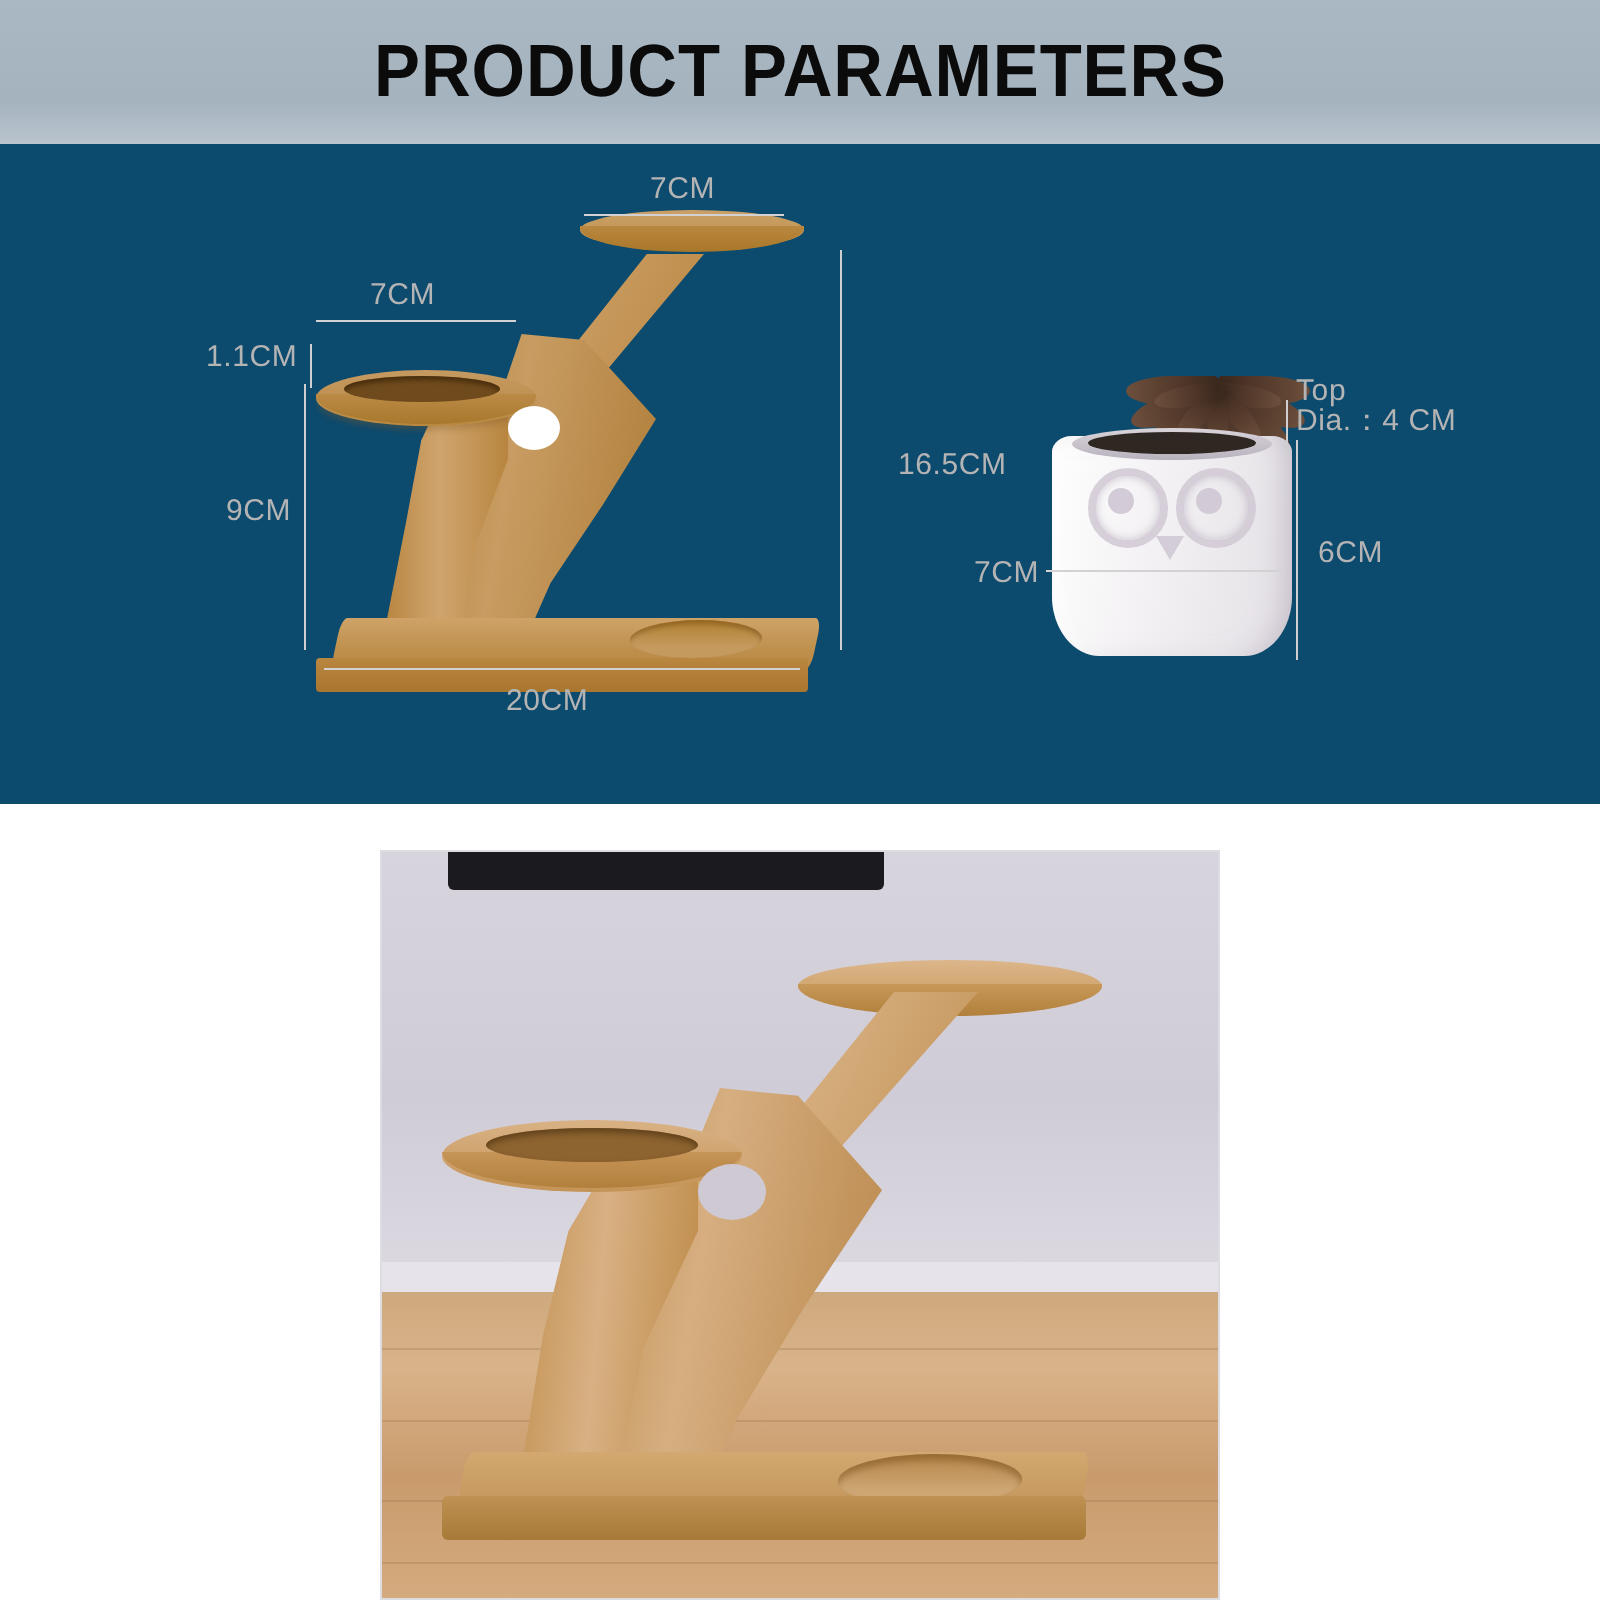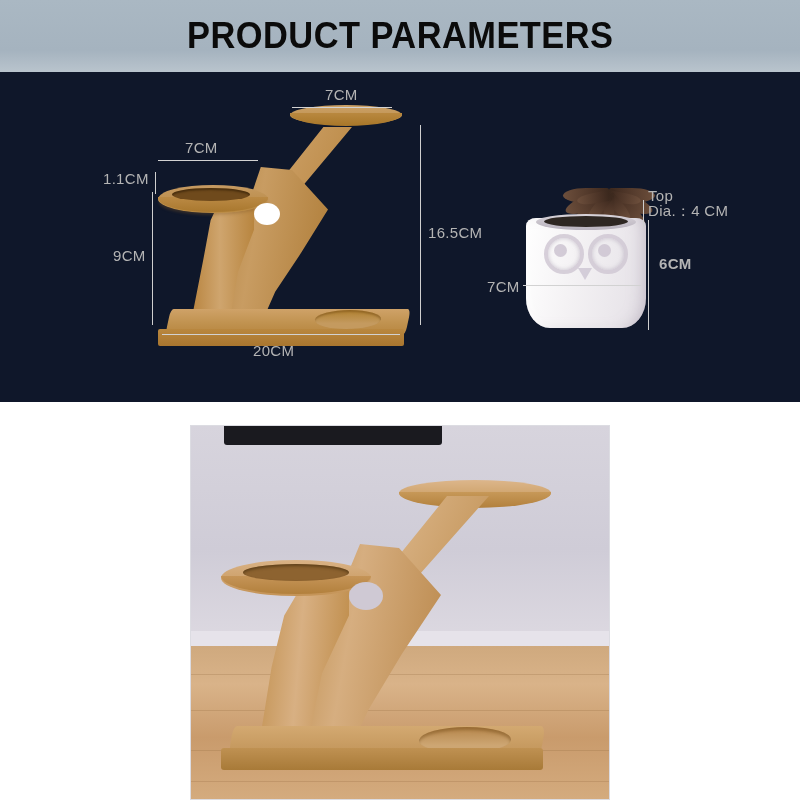--- a/index.html
+++ b/index.html
@@ -36,21 +36,21 @@
     transform: scaleX(0.93);
     white-space: nowrap;
   }
 
   
   #diagram-section {
     position: absolute;
     left: 0; top: 72px;
     width: 800px;
     height: 330px;
-    background: #0f172a;
+    background: #0c4a6e;
   }
 
   .dim-label {
     position: absolute;
     color: #b4b4b4;
     font-size: 15px;
     font-family: "Liberation Sans", sans-serif;
     white-space: nowrap;
     letter-spacing: 0.3px;
   }
@@ -407,21 +407,21 @@
   <div class="dim-line-h" style="left:158px; top:88px; width:100px;"></div>
   <div class="dim-label" style="left:185px; top:67px;">7CM</div>
 
   <div class="dim-line-v" style="left:155px; top:100px; height:22px;"></div>
   <div class="dim-label" style="left:103px; top:98px;">1.1CM</div>
 
   <div class="dim-line-v" style="left:152px; top:120px; height:133px;"></div>
   <div class="dim-label" style="left:113px; top:175px;">9CM</div>
 
   <div class="dim-line-v" style="left:420px; top:53px; height:200px;"></div>
-  <div class="dim-label" style="left:428px; top:152px;">16.5CM</div>
+  <div class="dim-label" style="left:449px; top:152px;">16.5CM</div>
 
   <div class="dim-line-h" style="left:162px; top:262px; width:238px;"></div>
   <div class="dim-label" style="left:253px; top:270px;">20CM</div>
 
   <div id="planter-figure">
     <div class="succulent">
       <div class="leaf" style="transform: rotate(180deg);"></div>
       <div class="leaf" style="transform: rotate(200deg);"></div>
       <div class="leaf" style="transform: rotate(220deg);"></div>
       <div class="leaf" style="transform: rotate(240deg);"></div>
@@ -453,21 +453,21 @@
   <div class="dim-line-v" style="left:643px; top:128px; height:27px;"></div>
   <div class="dim-label" style="left:648px; top:116px; line-height:15px;">
     <span>Top</span><br>
     <span>Dia.：4 CM</span>
   </div>
 
   <div class="dim-line-h" style="left:523px; top:213px; width:118px;"></div>
   <div class="dim-label" style="left:487px; top:206px;">7CM</div>
 
   <div class="dim-line-v" style="left:648px; top:148px; height:110px;"></div>
-  <div class="dim-label" style="left:659px; top:183px;font-weight:bold;">6CM</div>
+  <div class="dim-label" style="left:659px; top:196px;">6CM</div>
 
 </div>
 
 <div id="product-photo">
   <div class="photo-wall"></div>
   <div class="photo-tv"></div>
   <div class="photo-baseboard"></div>
   <div class="photo-floor">
     <div class="floor-line" style="top:18%;"></div>
     <div class="floor-line" style="top:42%;"></div>

